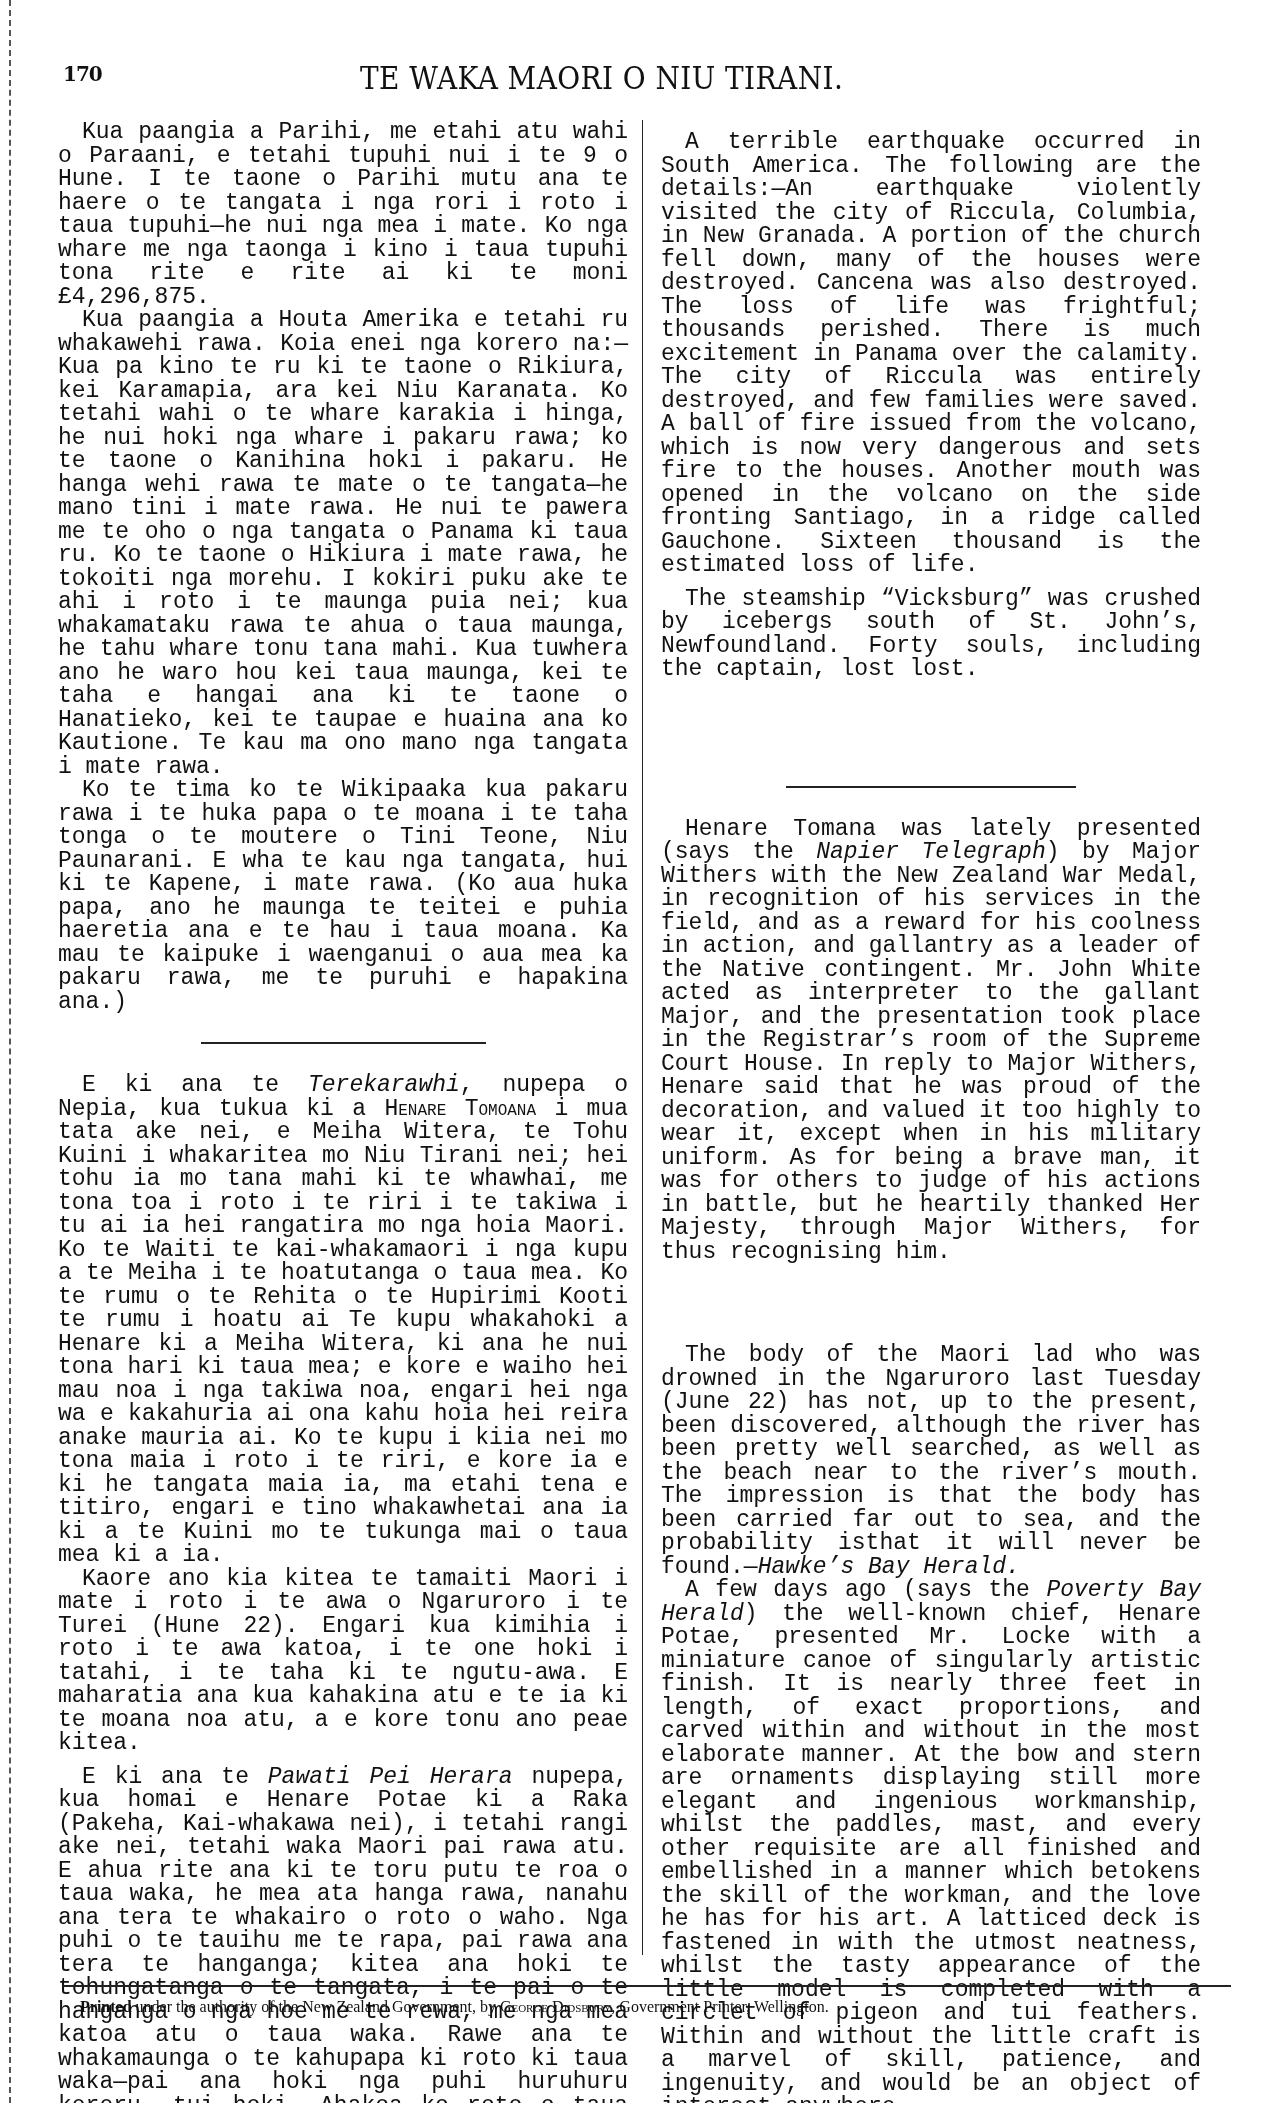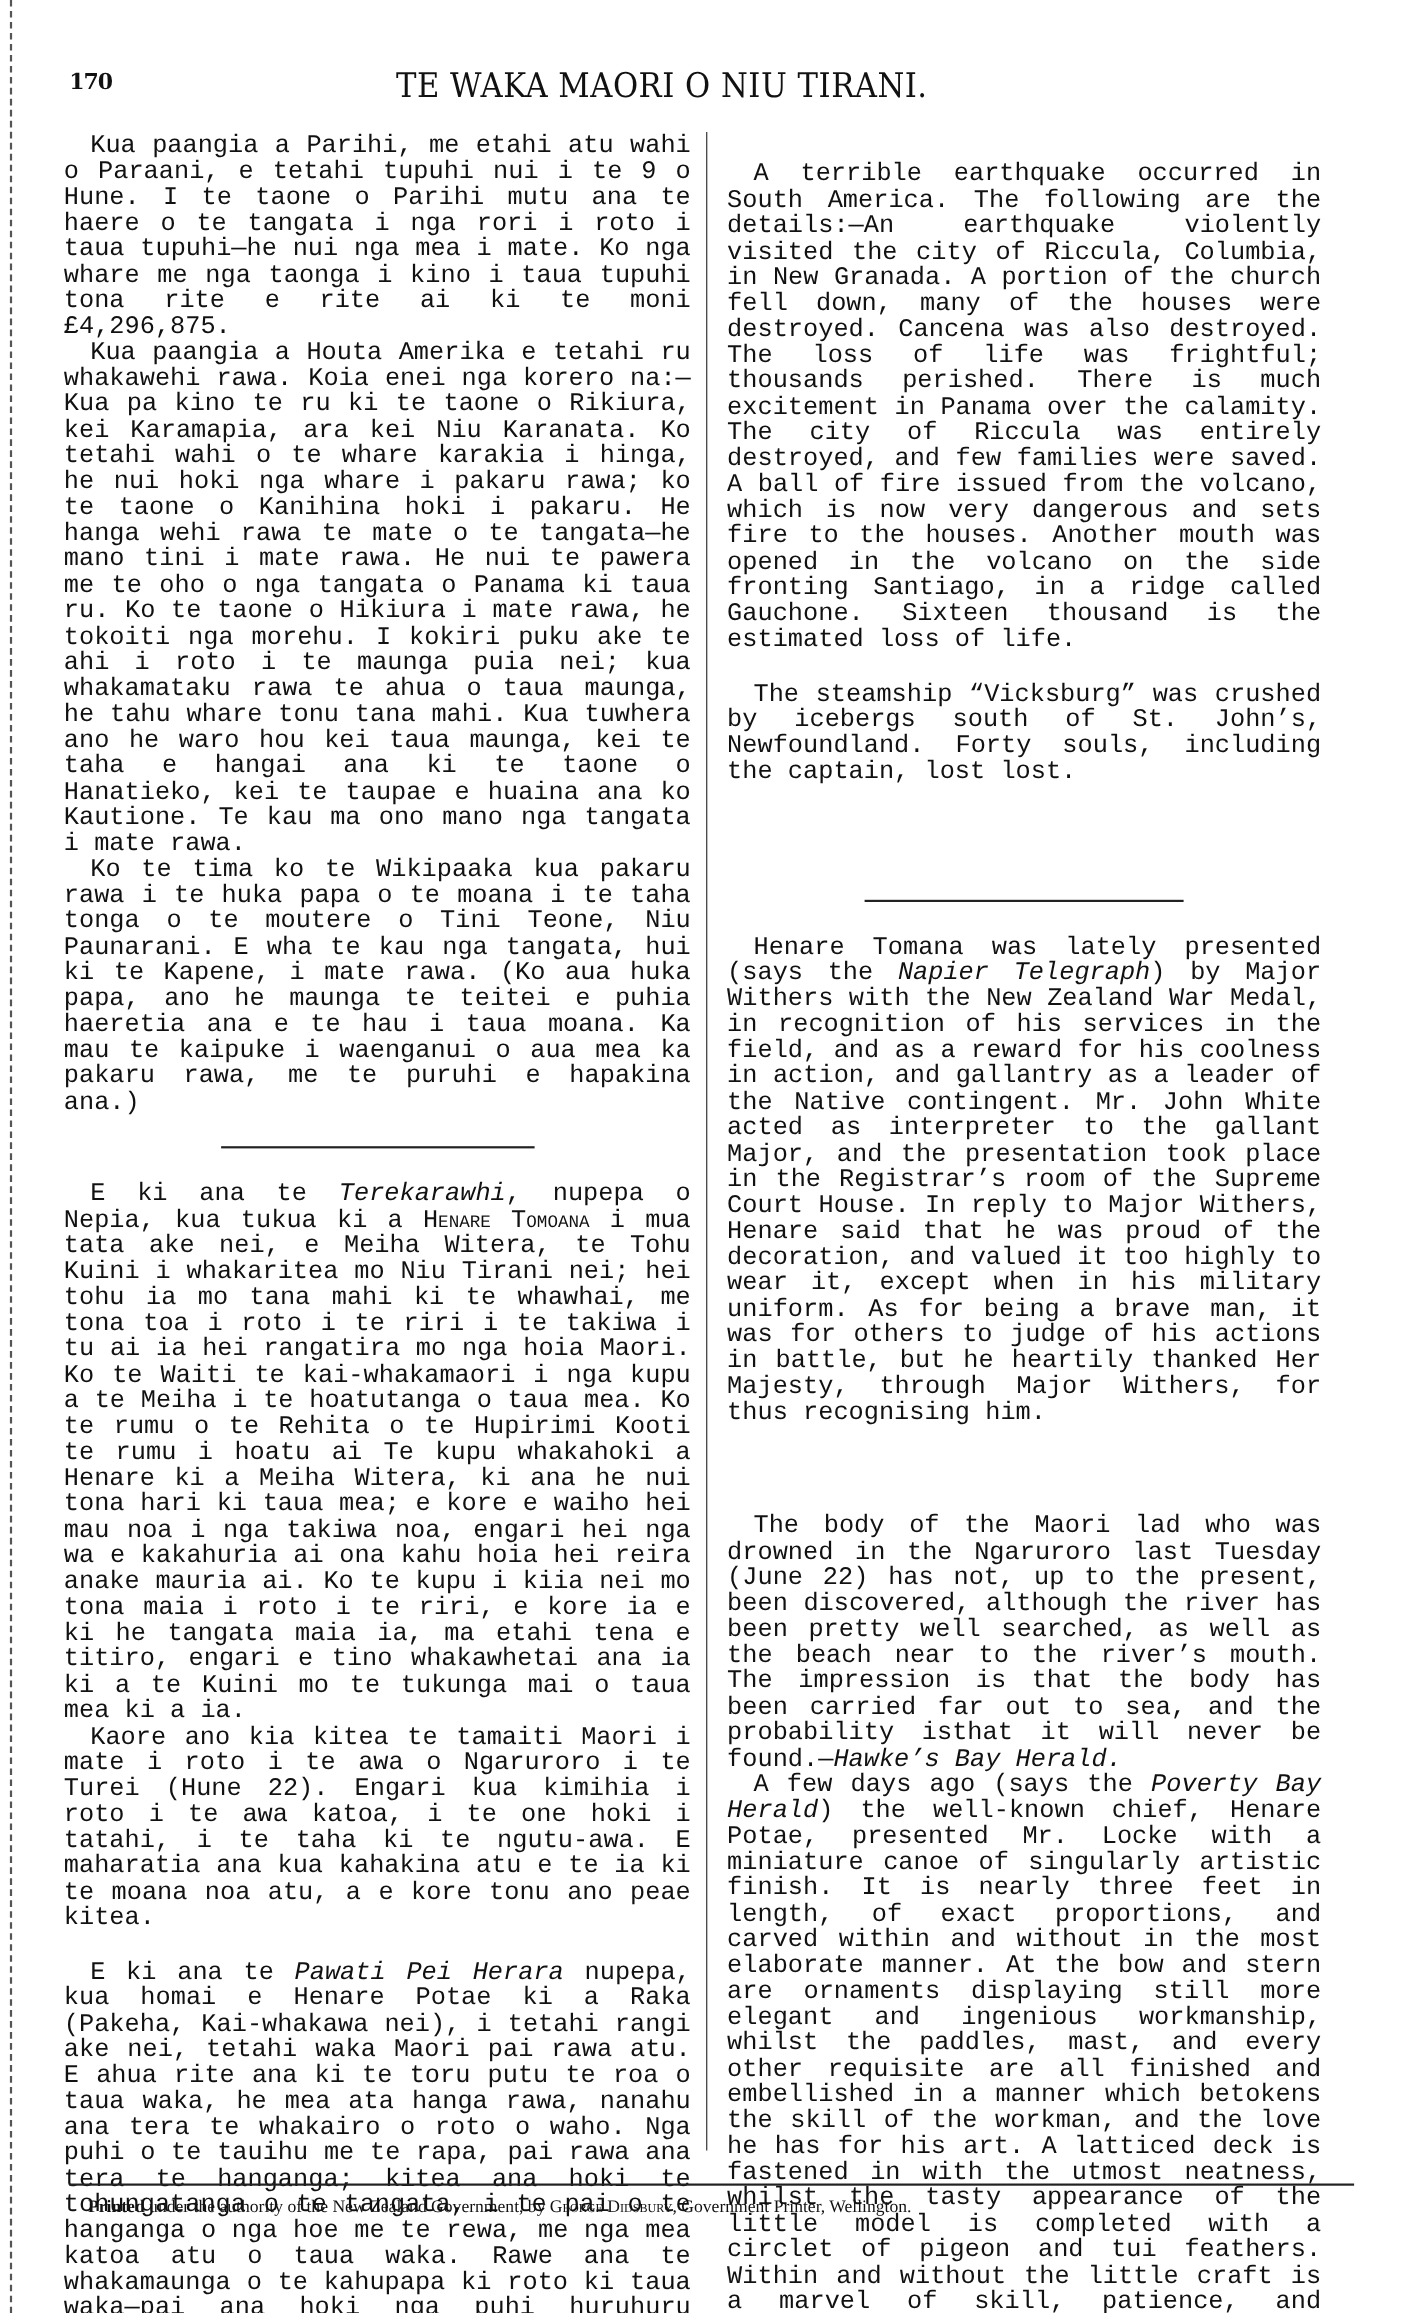--- a/index.html
+++ b/index.html
@@ -12,21 +12,21 @@
   .page-title { position:absolute; left:360px; top:60px; font-size:31px;
                 font-family:"DejaVu Serif",serif; letter-spacing:0.5px; transform:scaleX(0.9);
                 transform-origin:left top; white-space:nowrap; }
   .col { position:absolute; top:121px; font-size:23px; line-height:23.5px;
          font-family:Liberation Mono, monospace; text-align:justify; }
   .col-left { left:58px; width:570px; }
   .col-right { left:661px; width:540px; }
   .divider { position:absolute; left:642px; top:120px; width:0; height:1835px;
              border-left:1.5px solid #222; }
   p.para { margin:0; text-indent:24px; }
-  p.gap { margin-top:26px; }
+  p.gap { margin-top:10px; }
   .sep { height:0; border-top:2px solid #222; margin:28px auto 30px auto; }
   .sep-left { width:285px; }
   .sep-right { width:290px; }
   .sc { font-variant:small-caps; }
   em { font-style:italic; }
   .footer-rule { position:absolute; left:63px; top:1985px; width:1168px; height:0;
                  border-top:2.5px solid #222; }
   .footer { position:absolute; left:80px; top:1998px; font-size:16px; white-space:nowrap;
             font-family:Liberation Serif, serif; }
   .footer .lead { font-weight:bold; }

